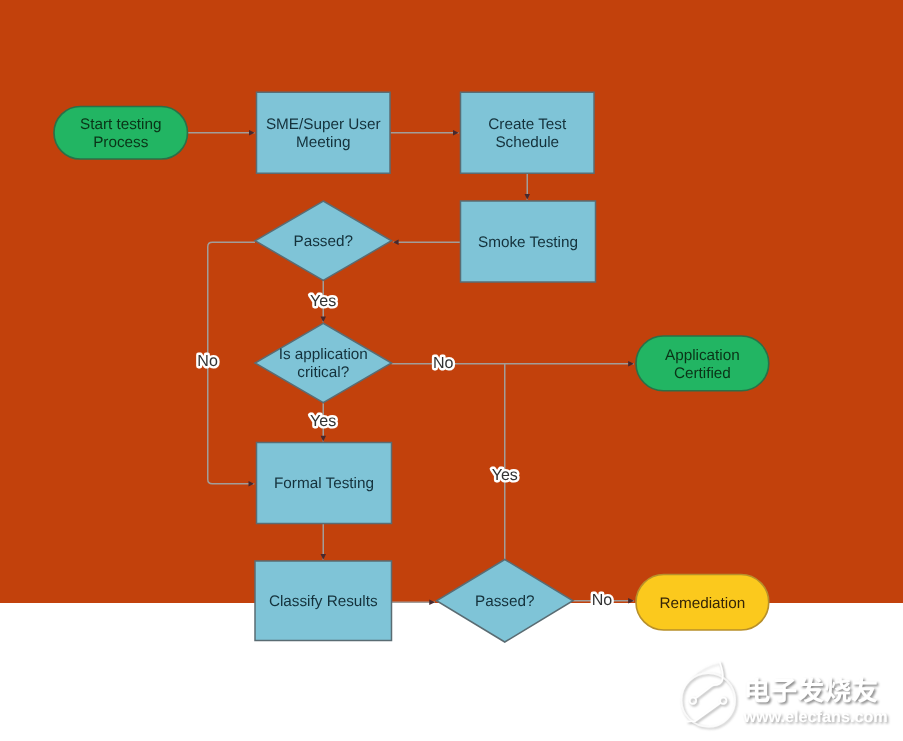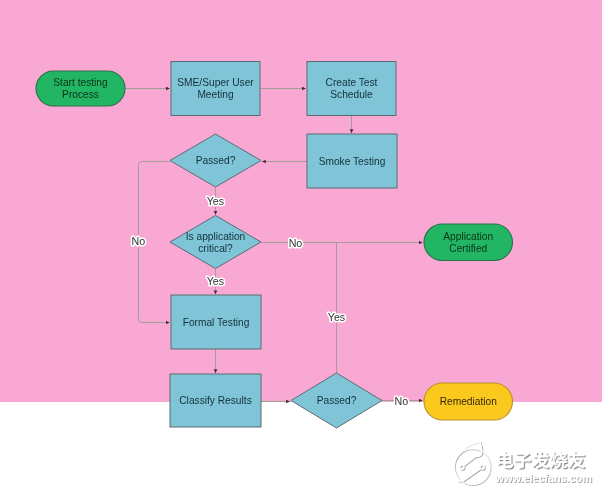--- a/index.html
+++ b/index.html
@@ -1,17 +1,17 @@
 <!DOCTYPE html>
 <html><head>
 <meta charset="utf-8">
 <style>
   html,body{margin:0;padding:0;}
   body{width:602px;height:494px;background:#ffffff;font-family:"Liberation Sans",sans-serif;overflow:hidden;}
-  #canvas{position:relative;width:602px;height:402px;background:#f9a8d4;}
+  #canvas{position:relative;width:602px;height:402px;background:#c2410c;}
   svg.flow{position:absolute;left:0;top:0;opacity:0.999;}
   text{white-space:pre;}
 </style>
 </head>
 <body>
 
 <div id="canvas">
 <svg class="flow" width="602" height="494" viewBox="0 0 602 494">
   <defs>
     <marker id="arrow" viewBox="0 0 10 10" refX="9.7" refY="5" markerWidth="4.1" markerHeight="4.1" orient="auto-start-reverse" markerUnits="userSpaceOnUse">

